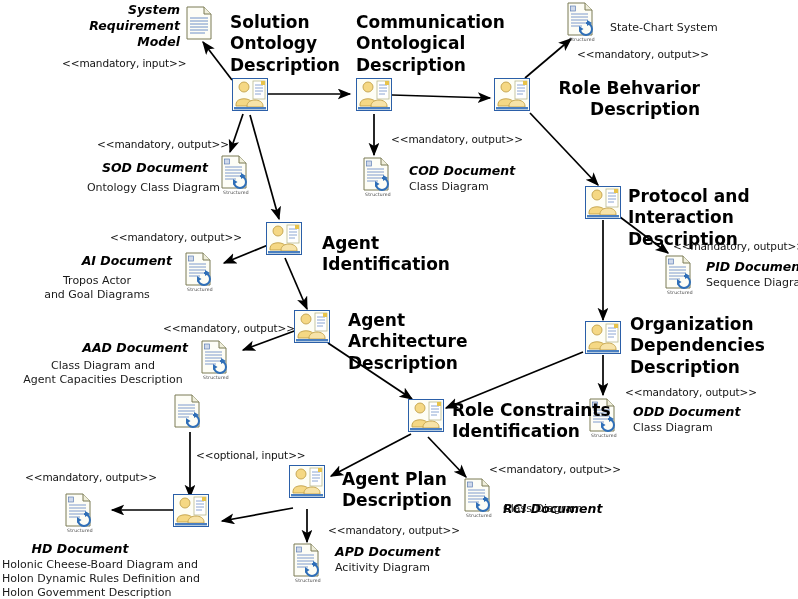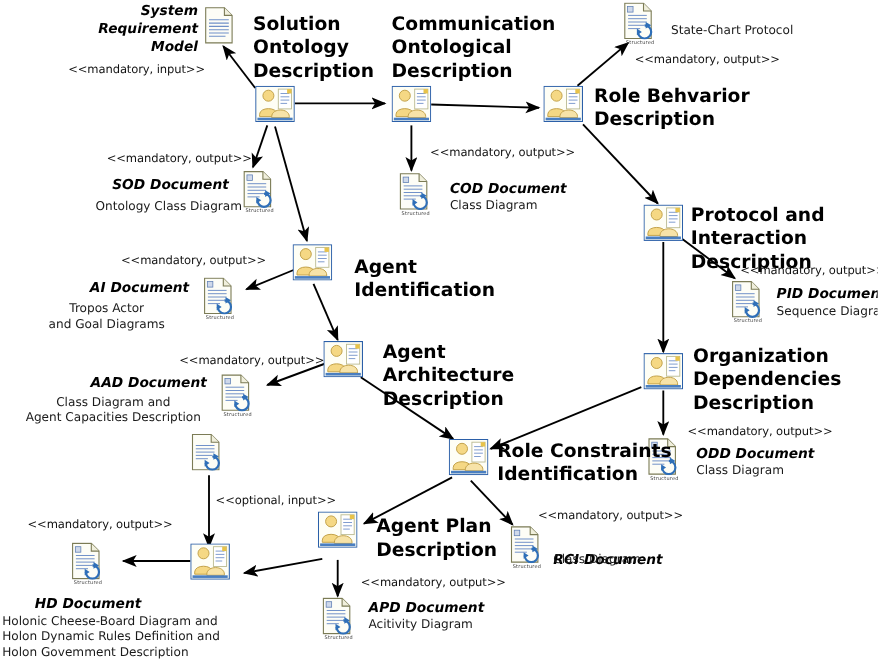--- a/index.html
+++ b/index.html
@@ -215,21 +215,21 @@
         <line x1="23" y1="13" x2="31" y2="13"></line>
         <line x1="23" y1="16" x2="29" y2="16"></line>
       </g>
       <rect x="29" y="3" width="4" height="4" fill="#e8c34a"></rect>
       <circle cx="12" cy="9" r="5" fill="#f5d884" stroke="#c2a24b" stroke-width="0.9"></circle>
       <path d="M4,26 C4,19 20,19 20,26 L20,28 H4 Z" fill="#f5d884" stroke="#c2a24b" stroke-width="0.9"></path>
       <path d="M15,28 C15,20 31,20 31,28 L31,29 H15 Z" fill="#f7e3a8" stroke="#c2a24b" stroke-width="0.9"></path>
       <rect x="2" y="29" width="32" height="2.4" fill="#4a7fc1"></rect>
     </svg>
   </div>
-  <div class="lbl lbl-activity ta-left" style="left:540px; top:78px; width:160px;">Role Behvarior
+  <div class="lbl lbl-activity ta-left" style="left:540px; top:78px; width:160px;text-align:right;">Role Behvarior
 Description</div>
 
   <div class="doc-wrap" style="left:562px; top:2px;">
     <svg class="doc-icon" viewBox="0 0 28 34" style="left:4px; top:0;">
       <path d="M2,1 H19 L26,8 V33 H2 Z" fill="#fdfdf6" stroke="#7b7b55" stroke-width="1"></path>
       <path d="M19,1 V8 H26" fill="#f0efdc" stroke="#7b7b55" stroke-width="1"></path>
       <rect x="4.5" y="4" width="5" height="5" fill="#cfd9ea" stroke="#5f7fb5" stroke-width="0.7"></rect>
       <g stroke="#6f90c8" stroke-width="0.9">
         <line x1="5" y1="12" x2="22" y2="12"></line>
         <line x1="5" y1="15" x2="22" y2="15"></line>
@@ -238,21 +238,21 @@
         <line x1="5" y1="24" x2="16" y2="24"></line>
       </g>
       <g fill="none" stroke="#2f6fb8" stroke-width="2">
         <path d="M14,27 a6,6 0 1 0 6,-6"></path>
       </g>
       <path d="M13,24 L13,30 L17.5,27 z" fill="#2f6fb8"></path>
       <path d="M21,18 L26,21 L21,24 z" fill="#2f6fb8"></path>
     </svg>
     <div class="structured-lbl">Structured</div>
   </div>
-  <div class="lbl lbl-doc-sub ta-left" style="left:610px; top:21px; width:180px;">State-Chart Protocol</div>
+  <div class="lbl lbl-doc-sub ta-left" style="left:610px; top:21px; width:180px;">State-Chart System</div>
 
   <div class="lbl lbl-stereo ta-left" style="left:577px; top:48px; width:180px;">&lt;&lt;mandatory, output&gt;&gt;</div>
 
   <div class="doc-wrap" style="left:216px; top:155px;">
     <svg class="doc-icon" viewBox="0 0 28 34" style="left:4px; top:0;">
       <path d="M2,1 H19 L26,8 V33 H2 Z" fill="#fdfdf6" stroke="#7b7b55" stroke-width="1"></path>
       <path d="M19,1 V8 H26" fill="#f0efdc" stroke="#7b7b55" stroke-width="1"></path>
       <rect x="4.5" y="4" width="5" height="5" fill="#cfd9ea" stroke="#5f7fb5" stroke-width="0.7"></rect>
       <g stroke="#6f90c8" stroke-width="0.9">
         <line x1="5" y1="12" x2="22" y2="12"></line>

